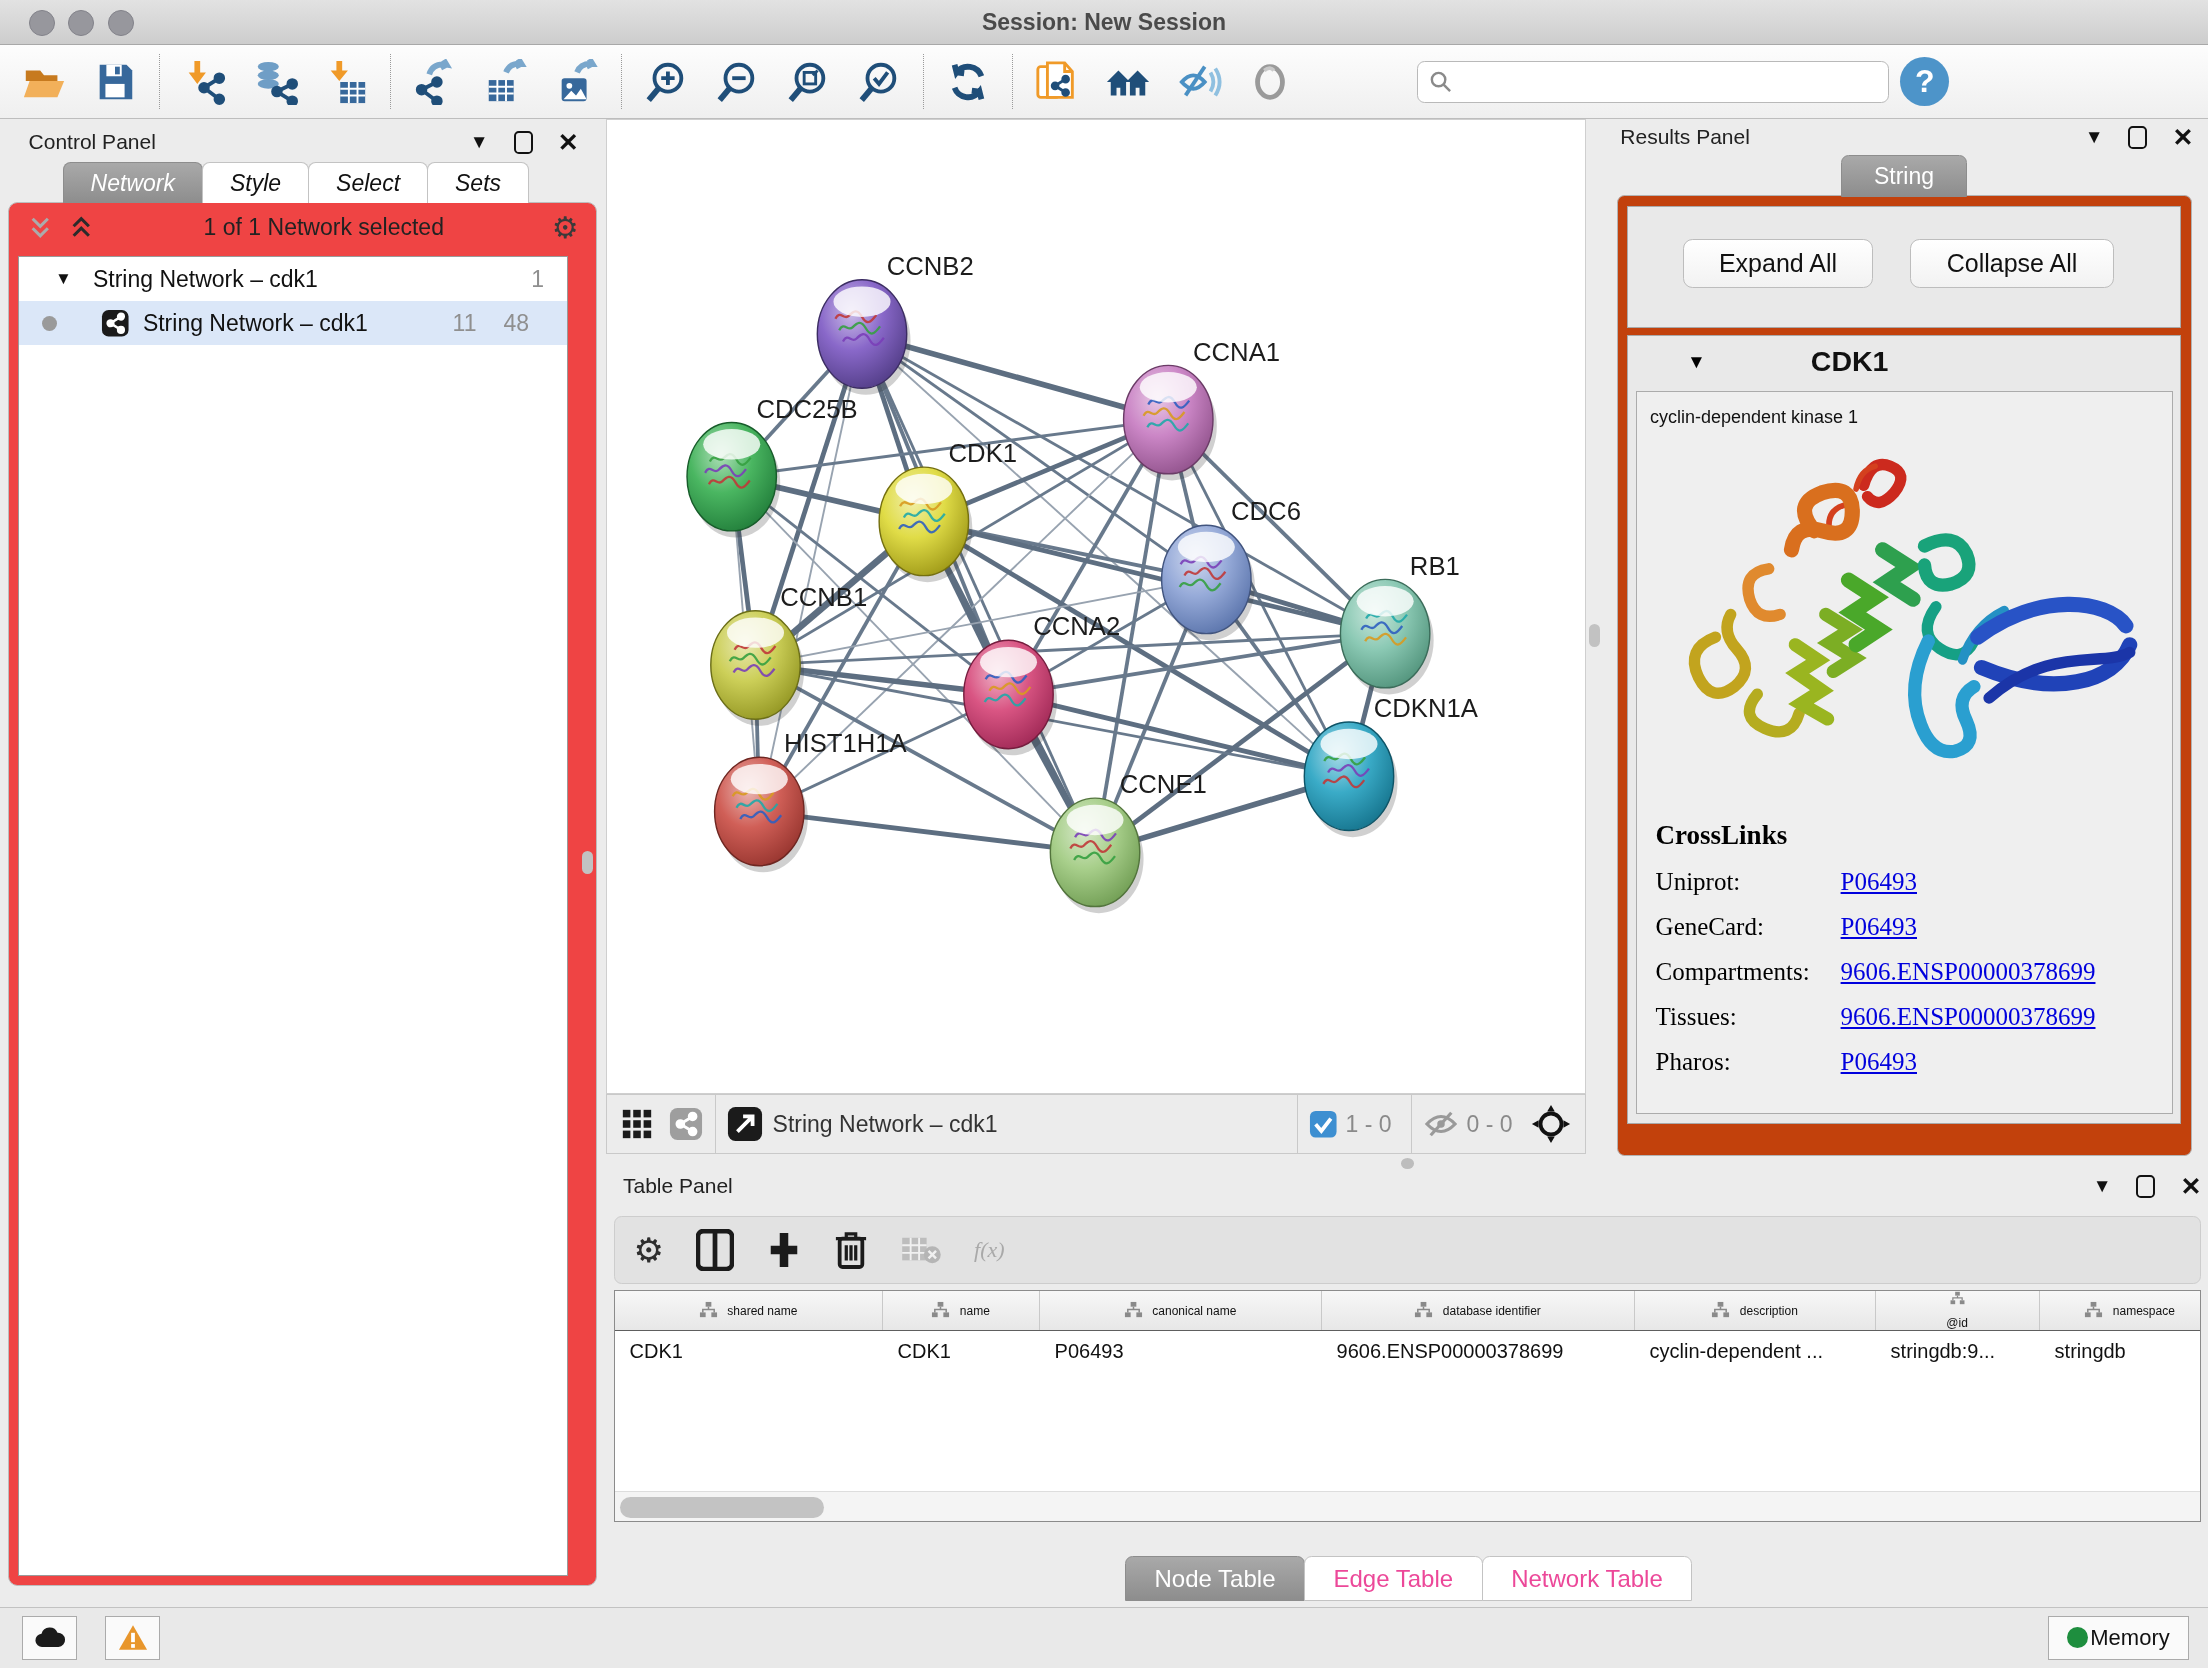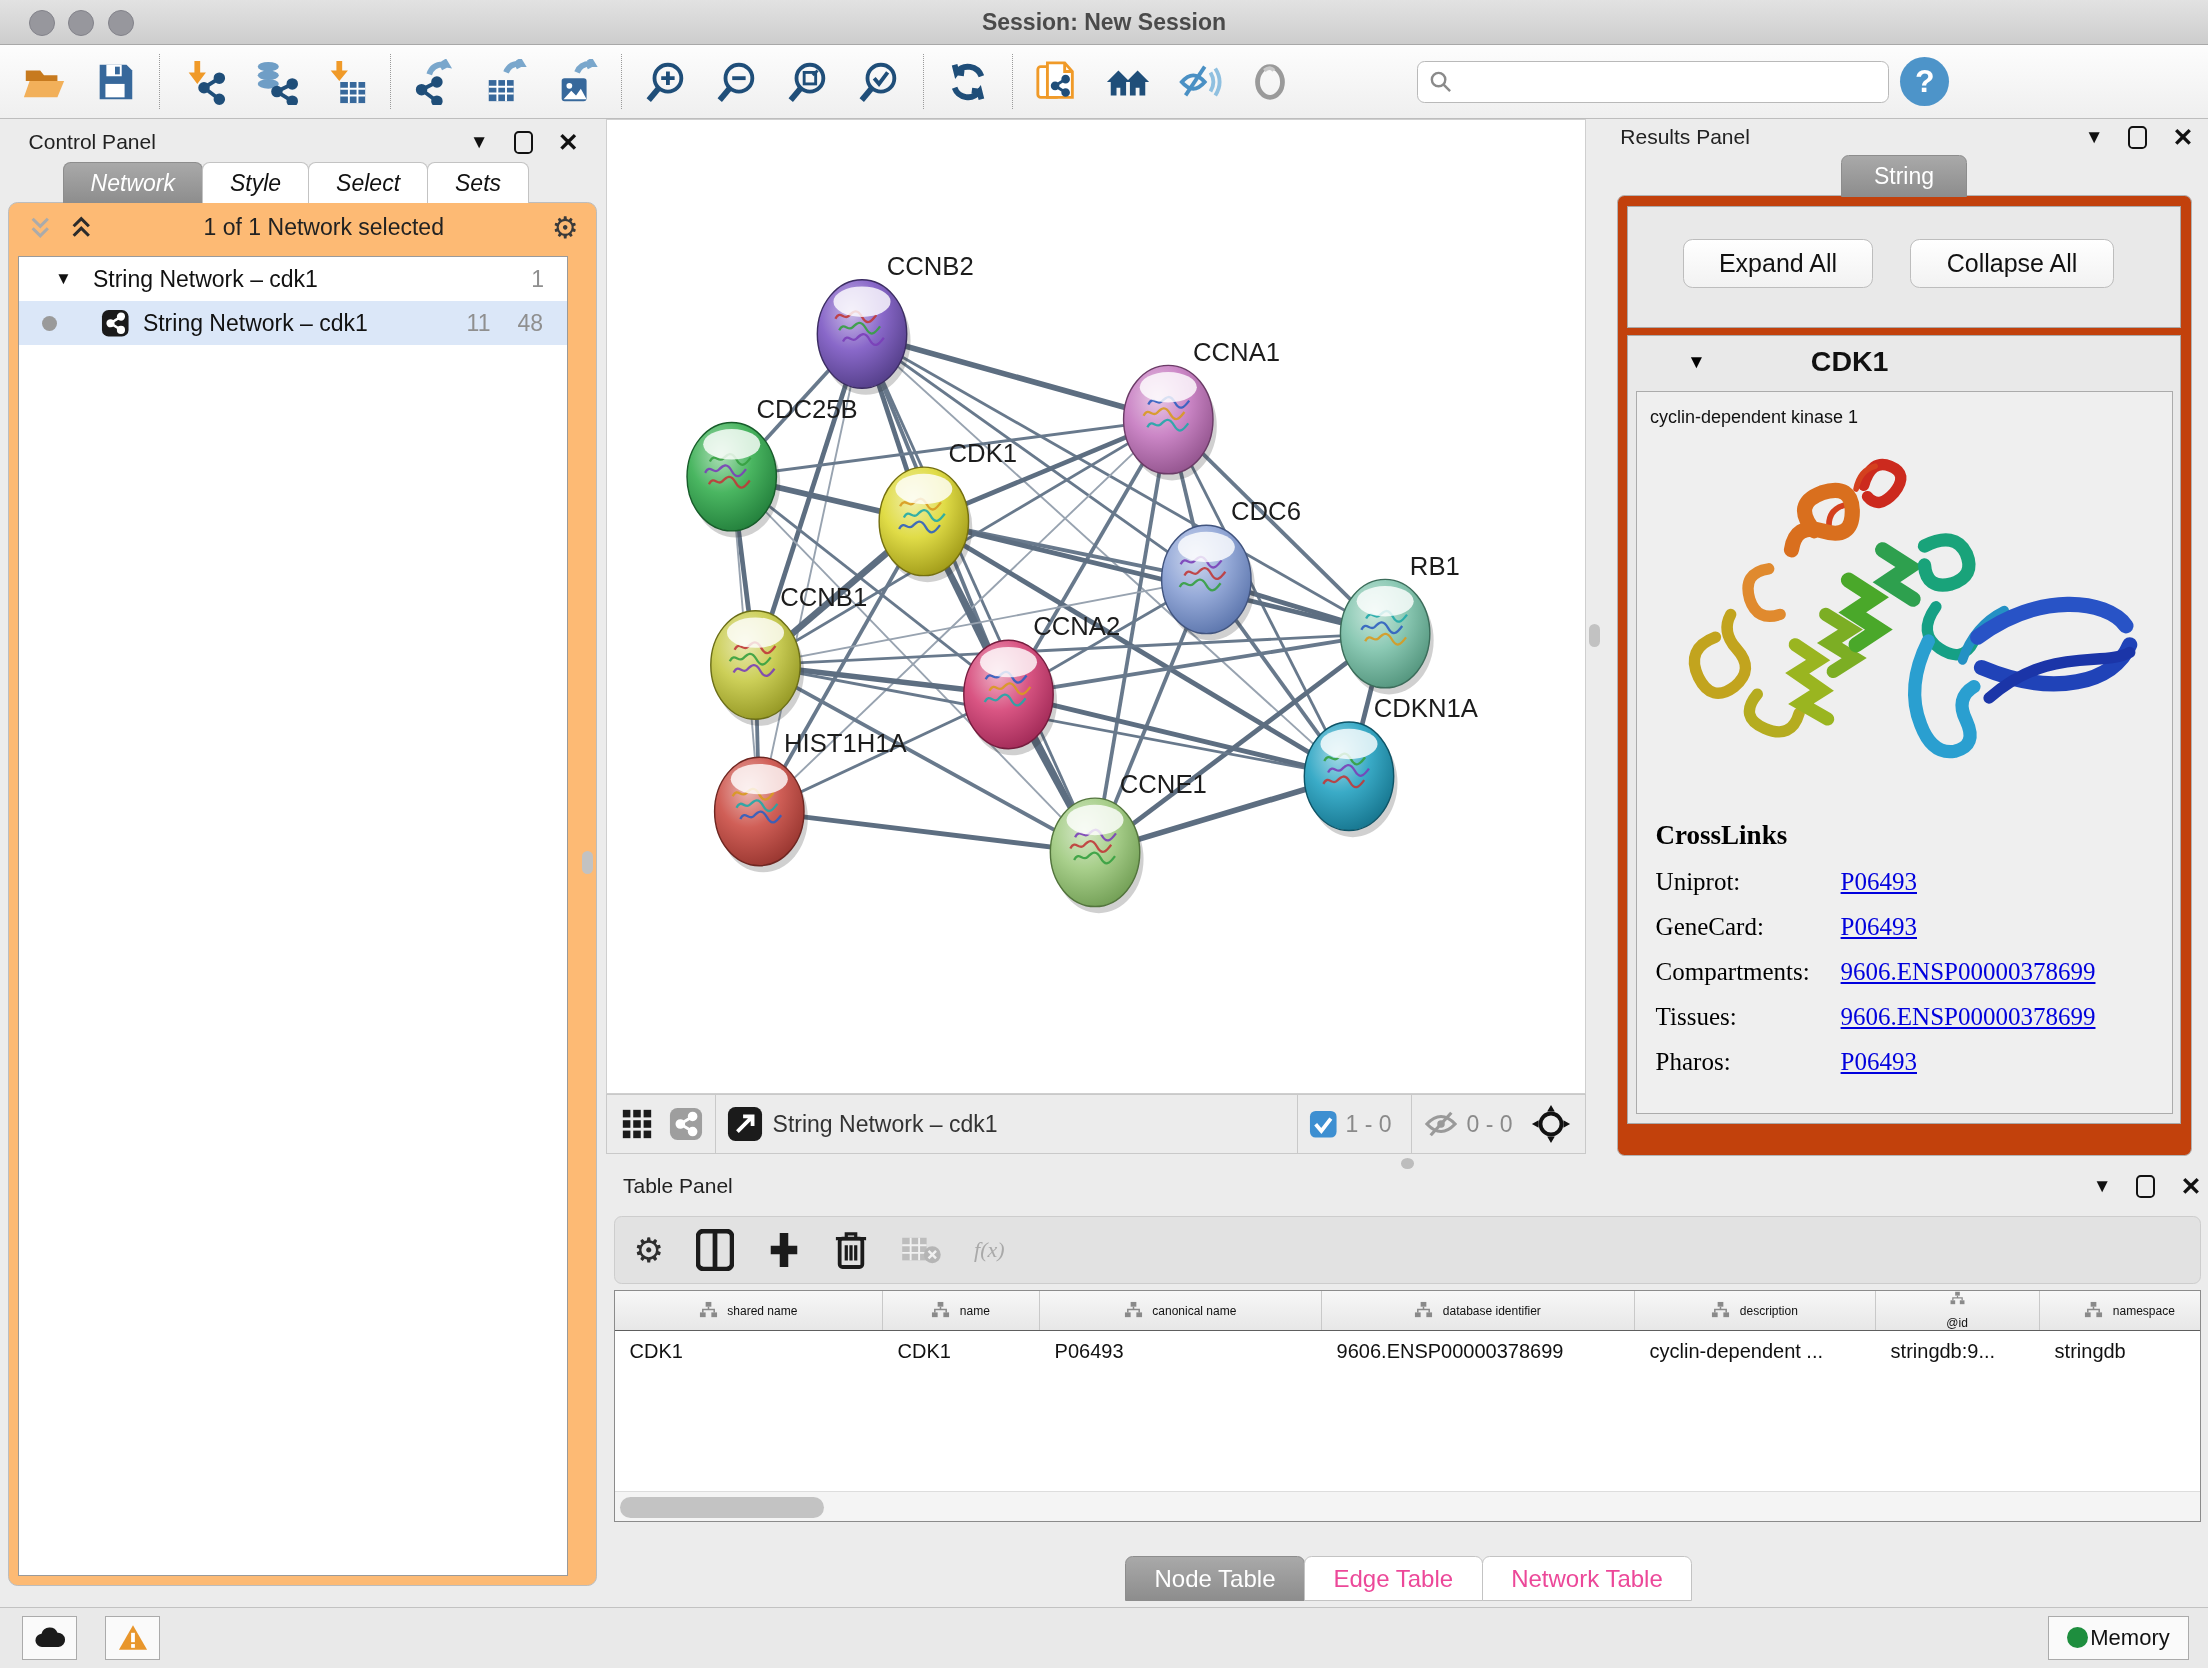--- a/index.html
+++ b/index.html
@@ -33,21 +33,21 @@
   .panel-head { height:36px; display:flex; align-items:center; font-size:21px; color:#222; }
   .panel-head .spring { flex:1; }
   .ph-btn { font-size:19px; color:#111; margin-left:25px; }
   .ph-box { width:19px; height:23px; border:2.9px solid #111; border-radius:4.8px; margin-left:25px; }
   #cp-tabs { position:absolute; left:55px; top:38px; display:flex; z-index:3; }
   .tab { padding:6.7px 27px; font-size:23px; background:#fff; border:1px solid #c3c3c3;
     border-bottom:0; border-radius:7.6px 7.6px 0 0; color:#111; margin-right:-1px;font-style:italic; }
   .tab.selected { background:linear-gradient(180deg,#a9a9a9,#8d8d8d); color:#fff;
     border-color:#8d8d8d; }
   #cp-body { position:absolute; left:0; top:78px; width:589px; height:1384px;
-    background:#fdba74; border:1px solid #bdbdbd; border-radius:9.5px; }
+    background:#ef4444; border:1px solid #bdbdbd; border-radius:9.5px; }
   #cp-toolrow { height:49px; display:flex; align-items:center; padding:0 17px; }
   #cp-status { flex:1; text-align:center; font-size:23px; color:#222; }
   #cp-list { position:absolute; left:9.5px; top:53px; width:550px; height:1320px;
     background:#fff; border:1px solid #9a9a9a; }
   .tree-row { height:44px; display:flex; align-items:center; font-size:23px; color:#111; }
   .tree-row .count { color:#8f8f8f; }
   #tree-row-network { background:#dbe7f8; }
 
   
   #canvas { position:absolute; left:606px; top:119px; width:980px; height:975px;
@@ -314,21 +314,21 @@
           <g stroke="#fff" stroke-width="2.6" fill="#fff">
             <circle cx="10" cy="15" r="3"></circle>
               <circle cx="21" cy="8" r="3"></circle>
               <circle cx="21" cy="22" r="3"></circle>
             <path d="M10 15 L21 8 M10 15 L21 22" fill="none"></path>
           </g>
         </svg>
         <span style="margin-left:13.3px">String Network – cdk1</span>
         <span class="spring" style="flex:1"></span>
         <span class="count" style="margin-right:27px">11</span>
-        <span class="count" style="margin-right:24px">48</span>
+        <span class="count" style="margin-right:38px">48</span>
       </div>
     </div>
   </div>
 </div>
 
 <div id="canvas">
   <svg id="net-svg" width="978" height="973" viewBox="0 0 1028 1023">
       <defs>
         <radialGradient id="g0" cx="38%" cy="30%" r="78%">
           <stop offset="0%" stop-color="#cabbe7"></stop>

